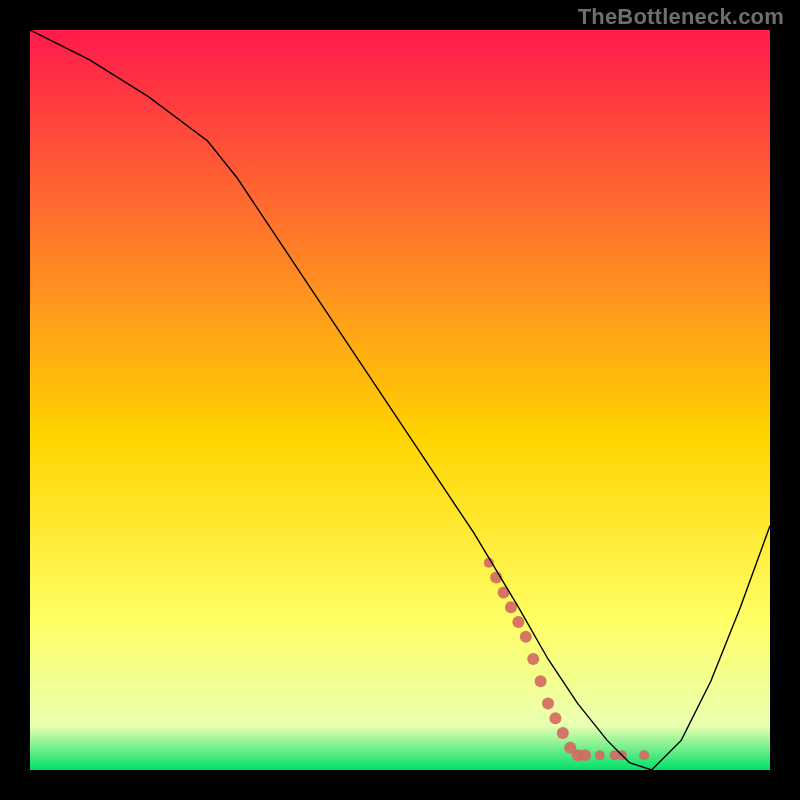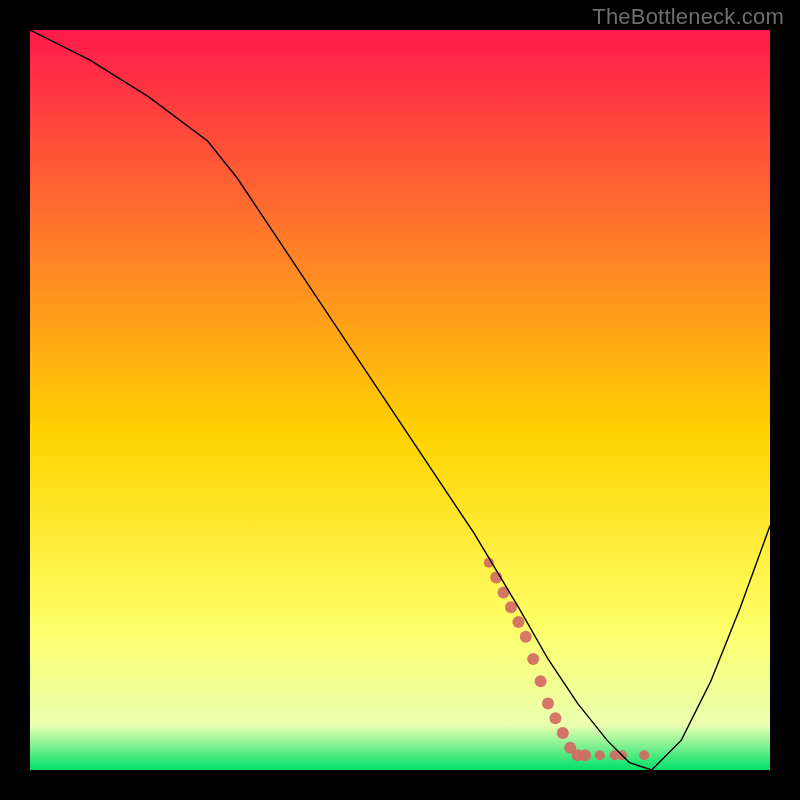--- a/index.html
+++ b/index.html
@@ -18,21 +18,21 @@
     width: 800px;
     height: 800px;
     background: #000;
   }
   .watermark {
     position: absolute;
     top: 4px;
     right: 16px;
     color: #6e6e6e;
     font-size: 22px;
-    font-weight: 400;
+    font-weight: 700;
     z-index: 10;
     letter-spacing: 0.2px;
   }
   svg.plot {
     position: absolute;
     top: 30px;
     left: 30px;
     width: 740px;
     height: 740px;
     display: block;

